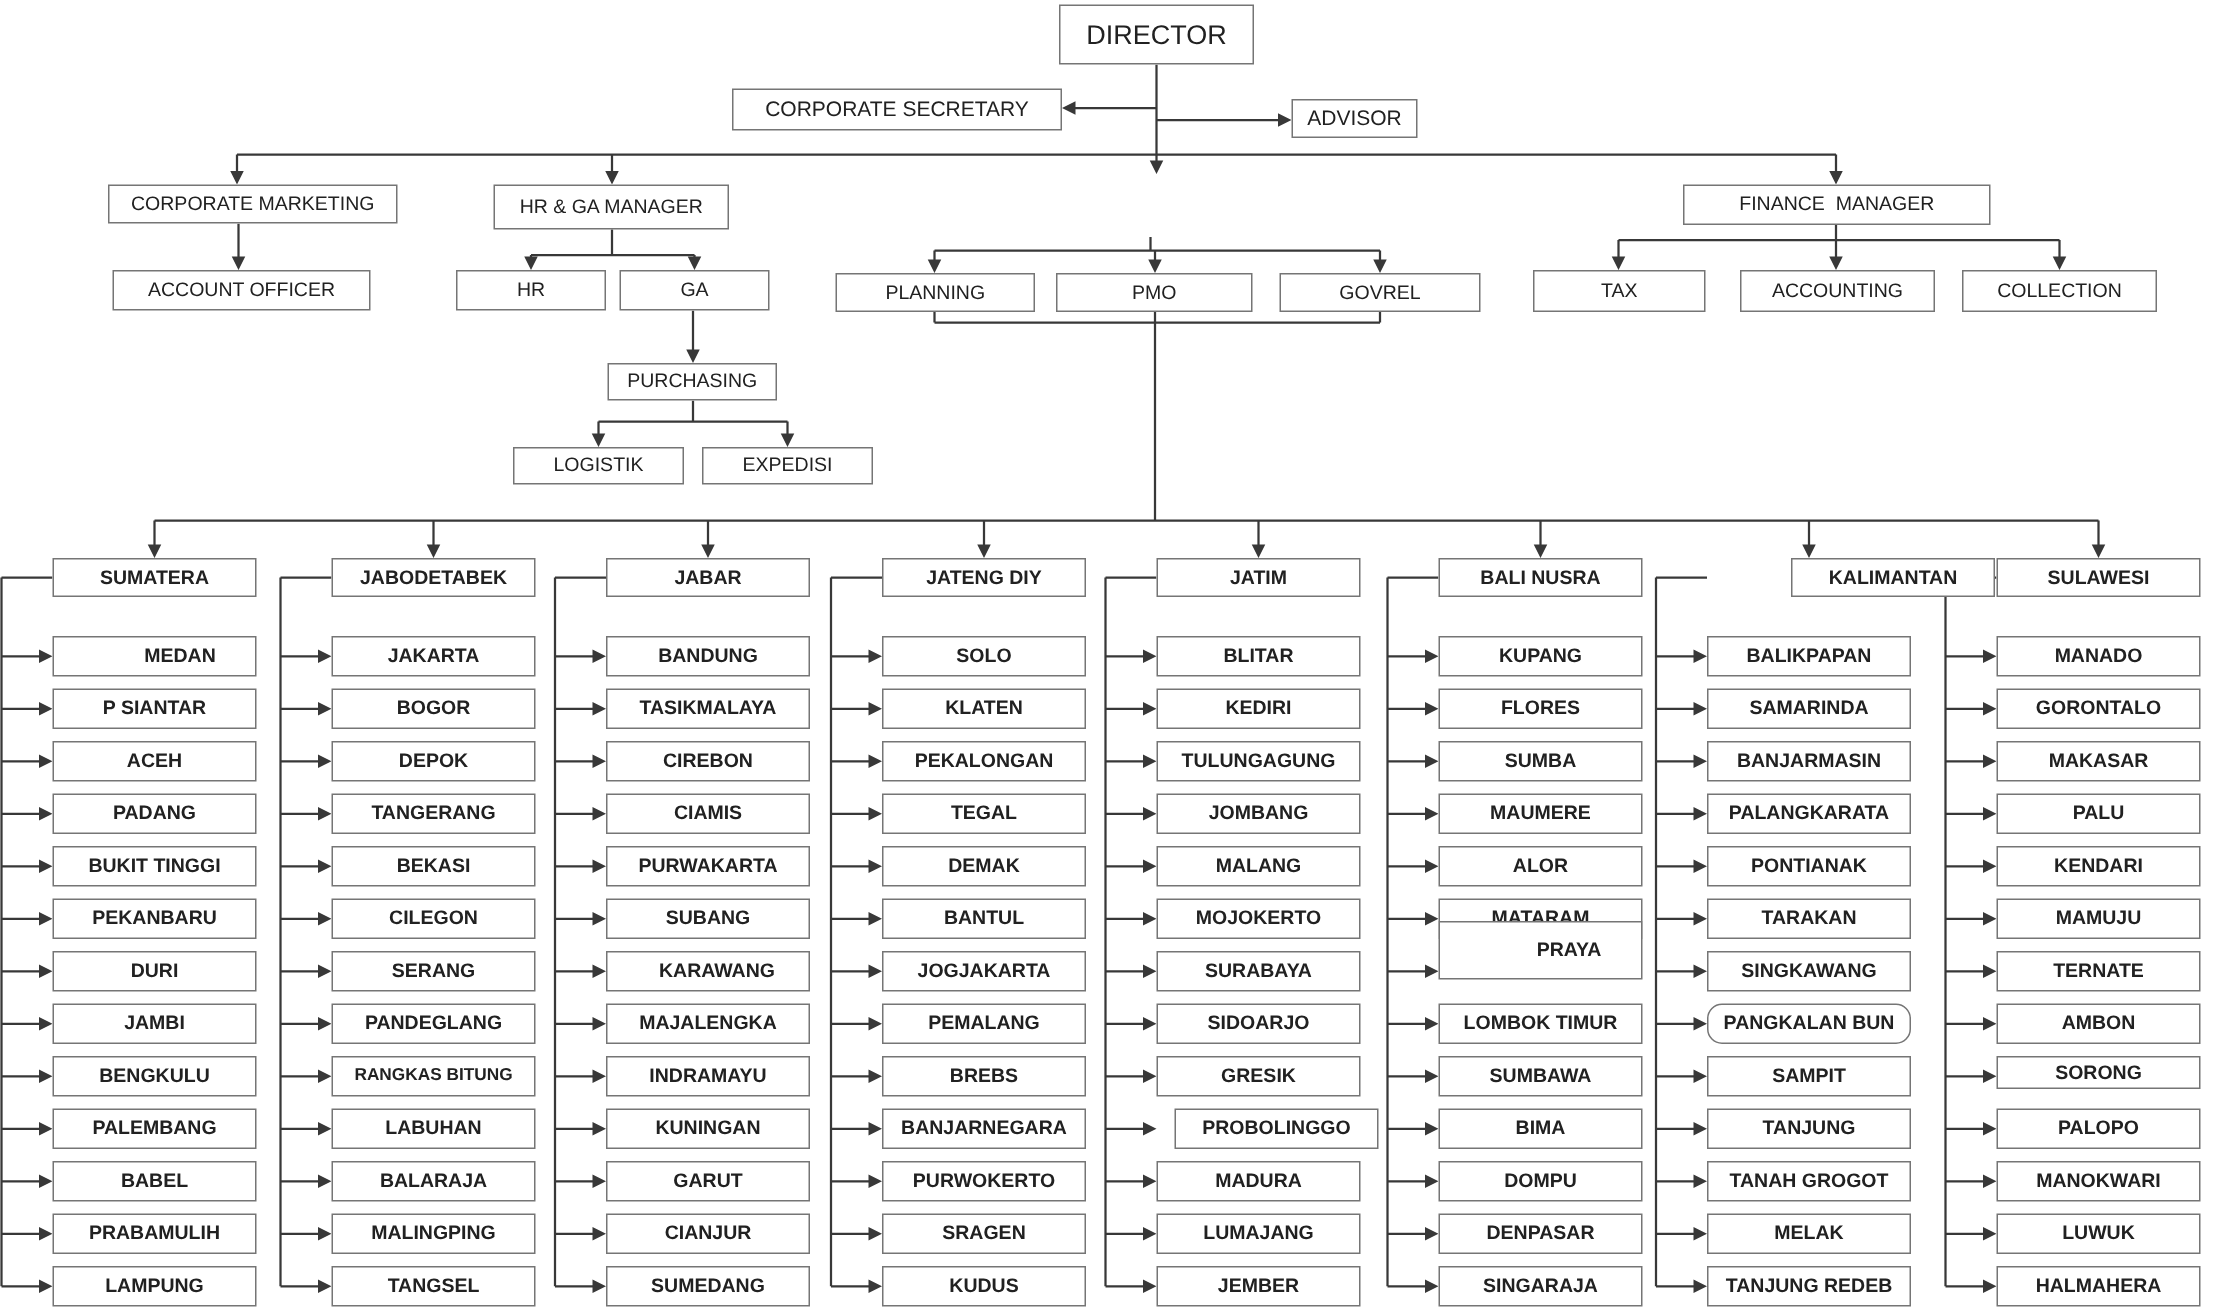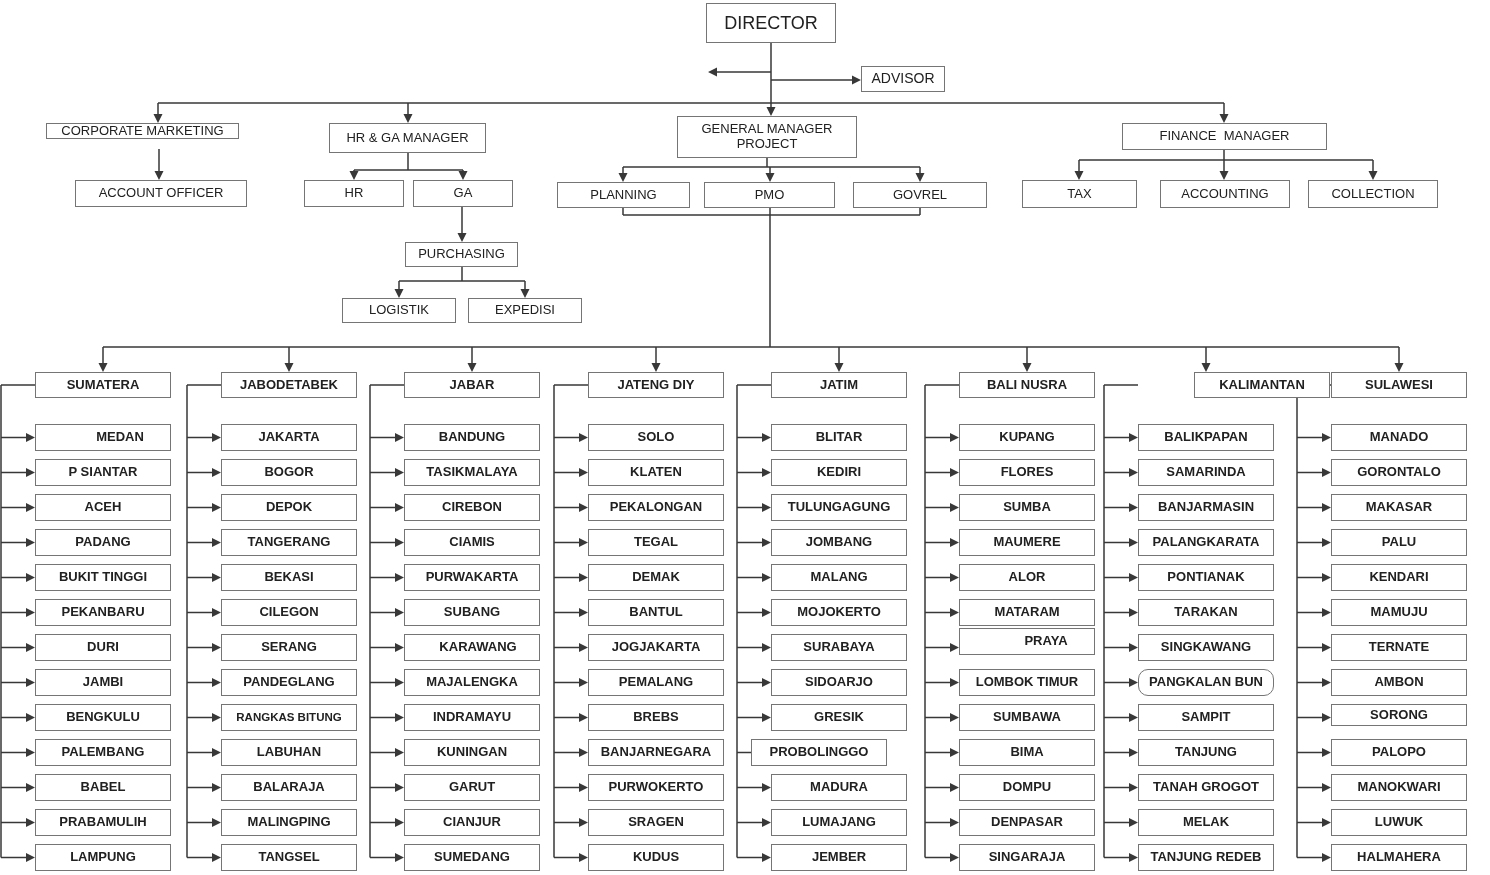--- a/index.html
+++ b/index.html
@@ -24,33 +24,32 @@
 <body>
 
 <div id="stage">
   <svg id="wires" viewBox="0 0 1490 875" xmlns="http://www.w3.org/2000/svg">
       <path d="M771 43L771 103M771 72L716 72M771 80L853 80M158 103L1224 103M158 103L158 115M408 103L408 115M771 103L771 108M1224 103L1224 115M159 149L159 172M408 149L408 170M354 170L463 170M354 170L354 172M463 170L463 172M462 207L462 234M462 267L462 281M399 281L525 281M399 281L399 290M525 281L525 290M767 158L767 167M623 167L920 167M623 167L623 174M770 167L770 174M920 167L920 174M623 208L623 215M920 208L920 215M623 215L920 215M770 208L770 347M1224 150L1224 160M1079 160L1373 160M1079 160L1079 172M1224 160L1224 172M1373 160L1373 172M103 347L1399 347M103 347L103 364M1 385L35 385M1 385L1 857.5M1 437.5L27 437.5M1 472.5L27 472.5M1 507.5L27 507.5M1 542.5L27 542.5M1 577.5L27 577.5M1 612.5L27 612.5M1 647.5L27 647.5M1 682.5L27 682.5M1 717.5L27 717.5M1 752.5L27 752.5M1 787.5L27 787.5M1 822.5L27 822.5M1 857.5L27 857.5M289 347L289 364M187 385L221 385M187 385L187 857.5M187 437.5L213 437.5M187 472.5L213 472.5M187 507.5L213 507.5M187 542.5L213 542.5M187 577.5L213 577.5M187 612.5L213 612.5M187 647.5L213 647.5M187 682.5L213 682.5M187 717.5L213 717.5M187 752.5L213 752.5M187 787.5L213 787.5M187 822.5L213 822.5M187 857.5L213 857.5M472 347L472 364M370 385L404 385M370 385L370 857.5M370 437.5L396 437.5M370 472.5L396 472.5M370 507.5L396 507.5M370 542.5L396 542.5M370 577.5L396 577.5M370 612.5L396 612.5M370 647.5L396 647.5M370 682.5L396 682.5M370 717.5L396 717.5M370 752.5L396 752.5M370 787.5L396 787.5M370 822.5L396 822.5M370 857.5L396 857.5M656 347L656 364M554 385L588 385M554 385L554 857.5M554 437.5L580 437.5M554 472.5L580 472.5M554 507.5L580 507.5M554 542.5L580 542.5M554 577.5L580 577.5M554 612.5L580 612.5M554 647.5L580 647.5M554 682.5L580 682.5M554 717.5L580 717.5M554 752.5L580 752.5M554 787.5L580 787.5M554 822.5L580 822.5M554 857.5L580 857.5M839 347L839 364M737 385L771 385M737 385L737 857.5M737 437.5L763 437.5M737 472.5L763 472.5M737 507.5L763 507.5M737 542.5L763 542.5M737 577.5L763 577.5M737 612.5L763 612.5M737 647.5L763 647.5M737 682.5L763 682.5M737 717.5L763 717.5M737 752.5L763 752.5M737 787.5L763 787.5M737 822.5L763 822.5M737 857.5L763 857.5M1027 347L1027 364M925 385L959 385M925 385L925 857.5M925 437.5L951 437.5M925 472.5L951 472.5M925 507.5L951 507.5M925 542.5L951 542.5M925 577.5L951 577.5M925 612.5L951 612.5M925 647.5L951 647.5M925 682.5L951 682.5M925 717.5L951 717.5M925 752.5L951 752.5M925 787.5L951 787.5M925 822.5L951 822.5M925 857.5L951 857.5M1206 347L1206 364M1104 385L1138 385M1104 385L1104 857.5M1104 437.5L1130 437.5M1104 472.5L1130 472.5M1104 507.5L1130 507.5M1104 542.5L1130 542.5M1104 577.5L1130 577.5M1104 612.5L1130 612.5M1104 647.5L1130 647.5M1104 682.5L1130 682.5M1104 717.5L1130 717.5M1104 752.5L1130 752.5M1104 787.5L1130 787.5M1104 822.5L1130 822.5M1104 857.5L1130 857.5M1399 347L1399 364M1297 385L1331 385M1297 385L1297 857.5M1297 437.5L1323 437.5M1297 472.5L1323 472.5M1297 507.5L1323 507.5M1297 542.5L1323 542.5M1297 577.5L1323 577.5M1297 612.5L1323 612.5M1297 647.5L1323 647.5M1297 682.5L1323 682.5M1297 717.5L1323 717.5M1297 752.5L1323 752.5M1297 787.5L1323 787.5M1297 822.5L1323 822.5M1297 857.5L1323 857.5" fill="none" stroke="#383838" stroke-width="1.5"></path>
       <path d="M708 72L717 67.5L717 76.5ZM861 80L852 75.5L852 84.5ZM158 123L153.5 114L162.5 114ZM408 123L403.5 114L412.5 114ZM771 116L766.5 107L775.5 107ZM1224 123L1219.5 114L1228.5 114ZM159 180L154.5 171L163.5 171ZM354 180L349.5 171L358.5 171ZM463 180L458.5 171L467.5 171ZM462 242L457.5 233L466.5 233ZM399 298L394.5 289L403.5 289ZM525 298L520.5 289L529.5 289ZM623 182L618.5 173L627.5 173ZM770 182L765.5 173L774.5 173ZM920 182L915.5 173L924.5 173ZM1079 180L1074.5 171L1083.5 171ZM1224 180L1219.5 171L1228.5 171ZM1373 180L1368.5 171L1377.5 171ZM103 372L98.5 363L107.5 363ZM35 437.5L26 433L26 442ZM35 472.5L26 468L26 477ZM35 507.5L26 503L26 512ZM35 542.5L26 538L26 547ZM35 577.5L26 573L26 582ZM35 612.5L26 608L26 617ZM35 647.5L26 643L26 652ZM35 682.5L26 678L26 687ZM35 717.5L26 713L26 722ZM35 752.5L26 748L26 757ZM35 787.5L26 783L26 792ZM35 822.5L26 818L26 827ZM35 857.5L26 853L26 862ZM289 372L284.5 363L293.5 363ZM221 437.5L212 433L212 442ZM221 472.5L212 468L212 477ZM221 507.5L212 503L212 512ZM221 542.5L212 538L212 547ZM221 577.5L212 573L212 582ZM221 612.5L212 608L212 617ZM221 647.5L212 643L212 652ZM221 682.5L212 678L212 687ZM221 717.5L212 713L212 722ZM221 752.5L212 748L212 757ZM221 787.5L212 783L212 792ZM221 822.5L212 818L212 827ZM221 857.5L212 853L212 862ZM472 372L467.5 363L476.5 363ZM404 437.5L395 433L395 442ZM404 472.5L395 468L395 477ZM404 507.5L395 503L395 512ZM404 542.5L395 538L395 547ZM404 577.5L395 573L395 582ZM404 612.5L395 608L395 617ZM404 647.5L395 643L395 652ZM404 682.5L395 678L395 687ZM404 717.5L395 713L395 722ZM404 752.5L395 748L395 757ZM404 787.5L395 783L395 792ZM404 822.5L395 818L395 827ZM404 857.5L395 853L395 862ZM656 372L651.5 363L660.5 363ZM588 437.5L579 433L579 442ZM588 472.5L579 468L579 477ZM588 507.5L579 503L579 512ZM588 542.5L579 538L579 547ZM588 577.5L579 573L579 582ZM588 612.5L579 608L579 617ZM588 647.5L579 643L579 652ZM588 682.5L579 678L579 687ZM588 717.5L579 713L579 722ZM588 752.5L579 748L579 757ZM588 787.5L579 783L579 792ZM588 822.5L579 818L579 827ZM588 857.5L579 853L579 862ZM839 372L834.5 363L843.5 363ZM771 437.5L762 433L762 442ZM771 472.5L762 468L762 477ZM771 507.5L762 503L762 512ZM771 542.5L762 538L762 547ZM771 577.5L762 573L762 582ZM771 612.5L762 608L762 617ZM771 647.5L762 643L762 652ZM771 682.5L762 678L762 687ZM771 717.5L762 713L762 722ZM771 752.5L762 748L762 757ZM771 787.5L762 783L762 792ZM771 822.5L762 818L762 827ZM771 857.5L762 853L762 862ZM1027 372L1022.5 363L1031.5 363ZM959 437.5L950 433L950 442ZM959 472.5L950 468L950 477ZM959 507.5L950 503L950 512ZM959 542.5L950 538L950 547ZM959 577.5L950 573L950 582ZM959 612.5L950 608L950 617ZM959 647.5L950 643L950 652ZM959 682.5L950 678L950 687ZM959 717.5L950 713L950 722ZM959 752.5L950 748L950 757ZM959 787.5L950 783L950 792ZM959 822.5L950 818L950 827ZM959 857.5L950 853L950 862ZM1206 372L1201.5 363L1210.5 363ZM1138 437.5L1129 433L1129 442ZM1138 472.5L1129 468L1129 477ZM1138 507.5L1129 503L1129 512ZM1138 542.5L1129 538L1129 547ZM1138 577.5L1129 573L1129 582ZM1138 612.5L1129 608L1129 617ZM1138 647.5L1129 643L1129 652ZM1138 682.5L1129 678L1129 687ZM1138 717.5L1129 713L1129 722ZM1138 752.5L1129 748L1129 757ZM1138 787.5L1129 783L1129 792ZM1138 822.5L1129 818L1129 827ZM1138 857.5L1129 853L1129 862ZM1399 372L1394.5 363L1403.5 363ZM1331 437.5L1322 433L1322 442ZM1331 472.5L1322 468L1322 477ZM1331 507.5L1322 503L1322 512ZM1331 542.5L1322 538L1322 547ZM1331 577.5L1322 573L1322 582ZM1331 612.5L1322 608L1322 617ZM1331 647.5L1322 643L1322 652ZM1331 682.5L1322 678L1322 687ZM1331 717.5L1322 713L1322 722ZM1331 752.5L1322 748L1322 757ZM1331 787.5L1322 783L1322 792ZM1331 822.5L1322 818L1322 827ZM1331 857.5L1322 853L1322 862Z" fill="#383838" stroke="none"></path>
     </svg>
 <div class="node xl" style="left: 706px; top: 3px; width: 130px; height: 40px;">
       <span class="lbl">DIRECTOR</span>
     </div>
+    <div class="node lg" style="left: 488px; top: 59px; width: 220px; height: 28px;">
+      <span class="lbl">CORPORATE SECRETARY</span>
+    </div>
     <div class="node lg" style="left: 861px; top: 66px; width: 84px; height: 26px;">
       <span class="lbl">ADVISOR</span>
     </div>
-    <div class="node md" style="left: 46px; top: 123px; width: 193px; height: 16px;">
+    <div class="node md" style="left: 72px; top: 123px; width: 193px; height: 26px;">
       <span class="lbl">CORPORATE MARKETING</span>
     </div>
     <div class="node md" style="left: 329px; top: 123px; width: 157px; height: 30px;">
       <span class="lbl">HR &amp; GA MANAGER</span>
     </div>
-    <div class="node md" style="left: 677px; top: 116px; width: 180px; height: 42px;">
-      <span class="lbl">GENERAL MANAGER
-PROJECT</span>
-    </div>
     <div class="node md" style="left: 1122px; top: 123px; width: 205px; height: 27px;">
       <span class="lbl">FINANCE  MANAGER</span>
     </div>
     <div class="node md" style="left: 75px; top: 180px; width: 172px; height: 27px;">
       <span class="lbl">ACCOUNT OFFICER</span>
     </div>
     <div class="node md" style="left: 304px; top: 180px; width: 100px; height: 27px;">
       <span class="lbl">HR</span>
     </div>
     <div class="node md" style="left: 413px; top: 180px; width: 100px; height: 27px;">
@@ -274,21 +273,21 @@
     </div>
     <div class="node city" style="left: 771px; top: 634px; width: 136px; height: 27px;">
       <span class="lbl">SURABAYA</span>
     </div>
     <div class="node city" style="left: 771px; top: 669px; width: 136px; height: 27px;">
       <span class="lbl">SIDOARJO</span>
     </div>
     <div class="node city" style="left: 771px; top: 704px; width: 136px; height: 27px;">
       <span class="lbl">GRESIK</span>
     </div>
-    <div class="node city" style="left: 751px; top: 739px; width: 136px; height: 27px;">
+    <div class="node city" style="left: 783px; top: 739px; width: 136px; height: 27px;">
       <span class="lbl">PROBOLINGGO</span>
     </div>
     <div class="node city" style="left: 771px; top: 774px; width: 136px; height: 27px;">
       <span class="lbl">MADURA</span>
     </div>
     <div class="node city" style="left: 771px; top: 809px; width: 136px; height: 27px;">
       <span class="lbl">LUMAJANG</span>
     </div>
     <div class="node city" style="left: 771px; top: 844px; width: 136px; height: 27px;">
       <span class="lbl">JEMBER</span>
@@ -307,21 +306,21 @@
     </div>
     <div class="node city" style="left: 959px; top: 529px; width: 136px; height: 27px;">
       <span class="lbl">MAUMERE</span>
     </div>
     <div class="node city" style="left: 959px; top: 564px; width: 136px; height: 27px;">
       <span class="lbl">ALOR</span>
     </div>
     <div class="node city" style="left: 959px; top: 599px; width: 136px; height: 27px;">
       <span class="lbl">MATARAM</span>
     </div>
-    <div class="node city" style="left: 959px; top: 628px; width: 136px; height: 27px; padding-left: 38px;">
+    <div class="node city" style="left: 959px; top: 614px; width: 136px; height: 39px; padding-left: 38px;">
       <span class="lbl">PRAYA</span>
     </div>
     <div class="node city" style="left: 959px; top: 669px; width: 136px; height: 27px;">
       <span class="lbl">LOMBOK TIMUR</span>
     </div>
     <div class="node city" style="left: 959px; top: 704px; width: 136px; height: 27px;">
       <span class="lbl">SUMBAWA</span>
     </div>
     <div class="node city" style="left: 959px; top: 739px; width: 136px; height: 27px;">
       <span class="lbl">BIMA</span>

